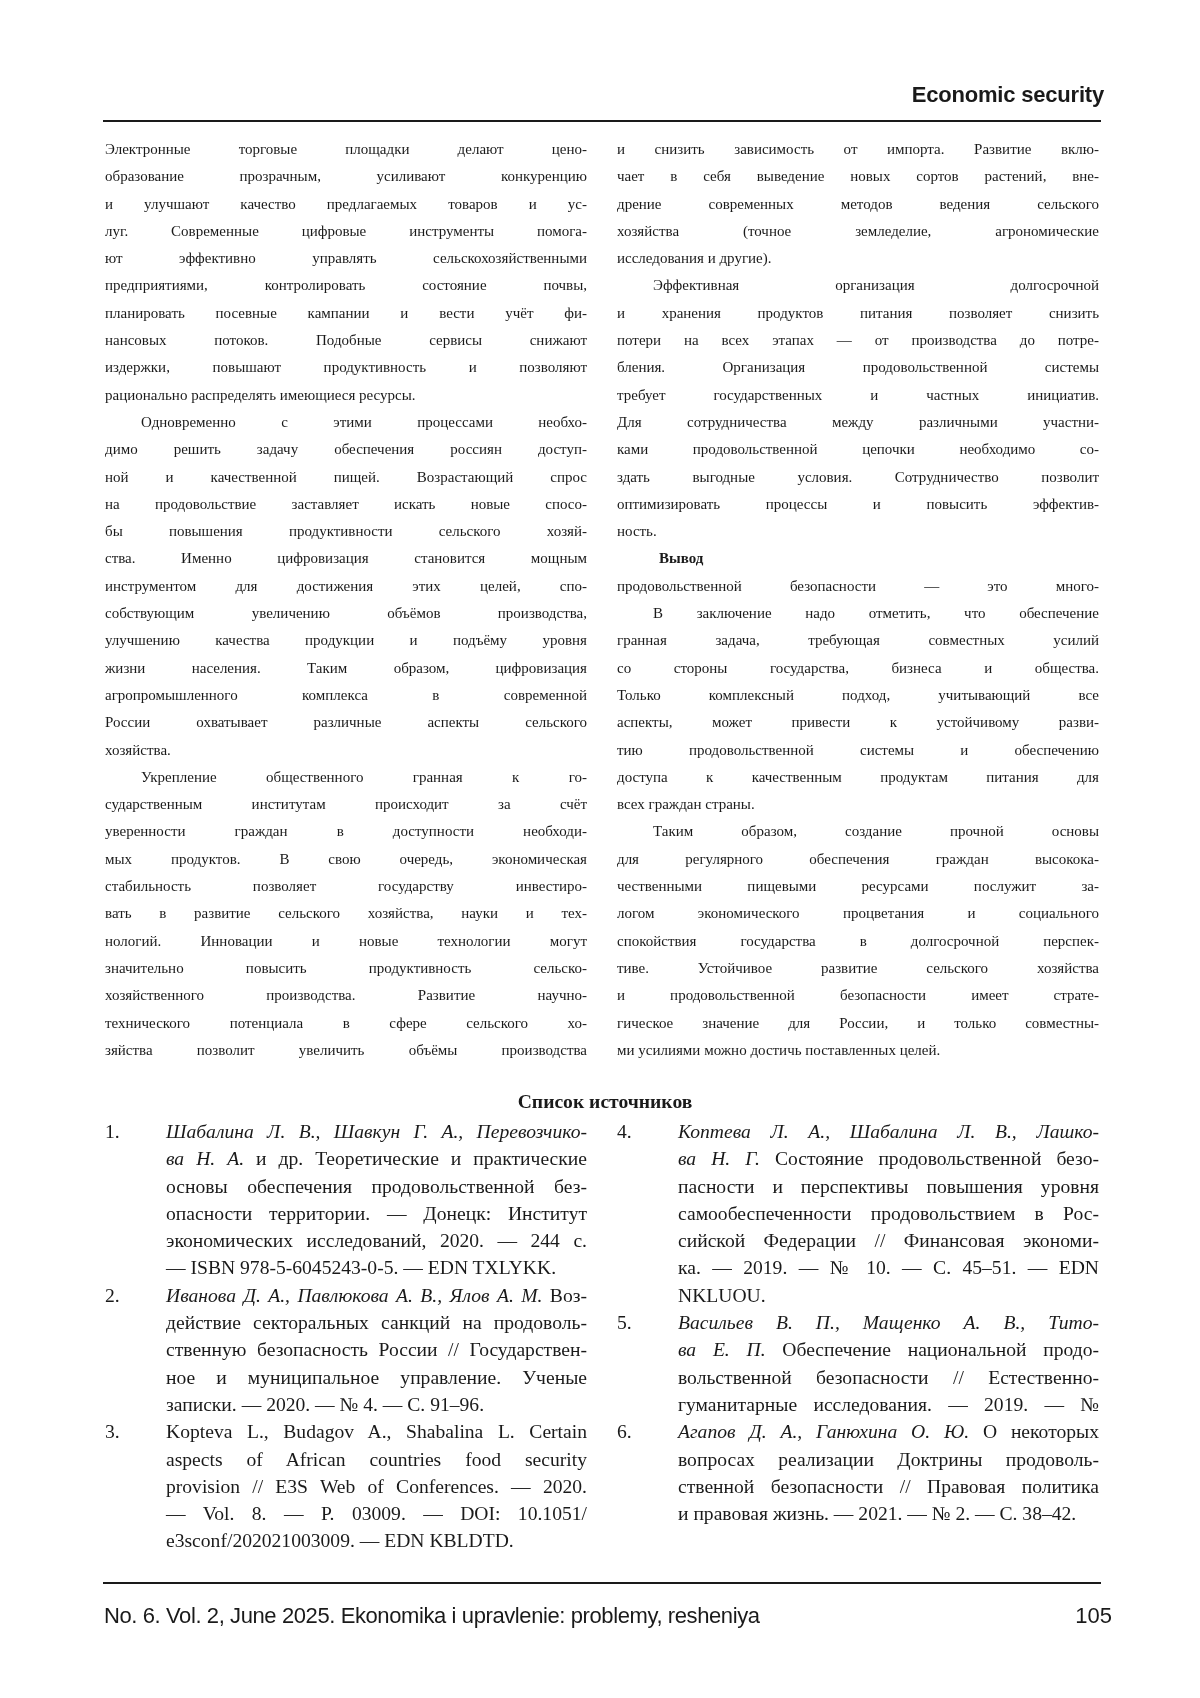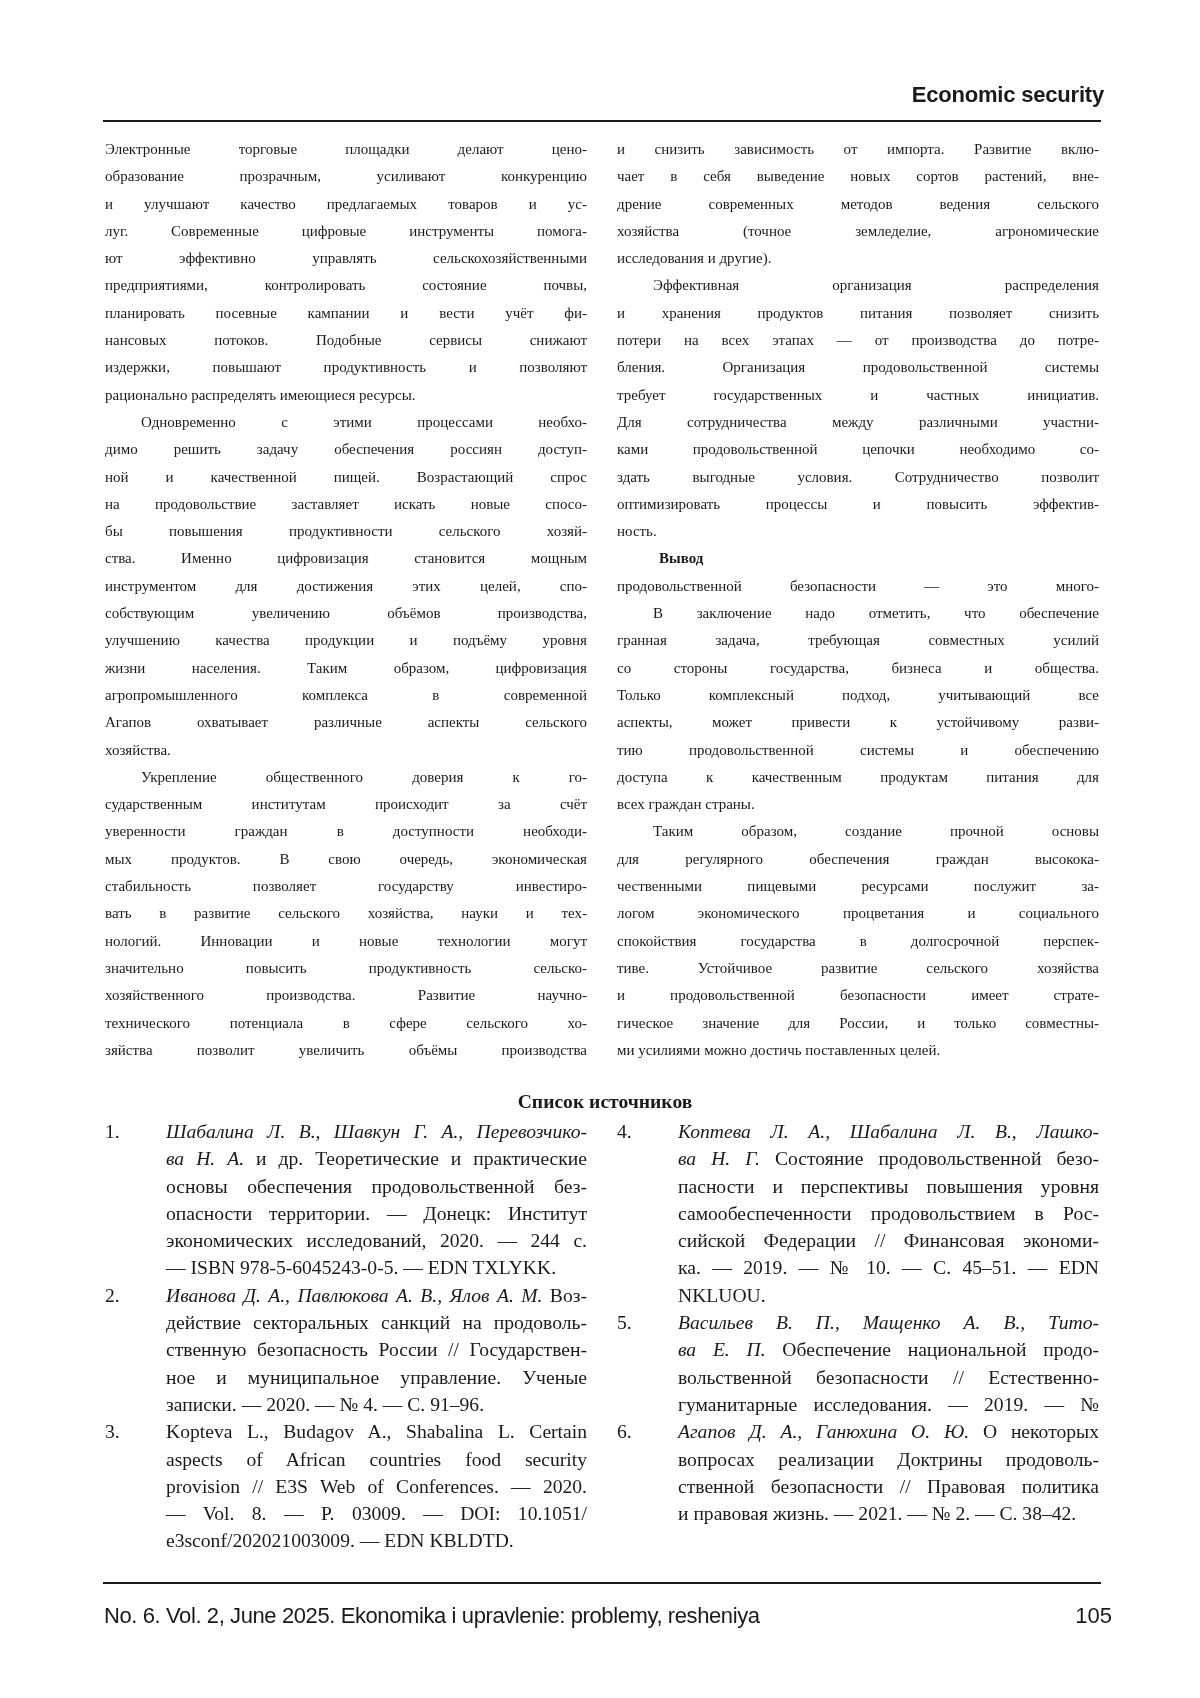--- a/index.html
+++ b/index.html
@@ -65,25 +65,25 @@
       <span class="line">димо решить задачу обеспечения россиян доступ-</span>
       <span class="line">ной и качественной пищей. Возрастающий спрос</span>
       <span class="line">на продовольствие заставляет искать новые спосо-</span>
       <span class="line">бы повышения продуктивности сельского хозяй-</span>
       <span class="line">ства. Именно цифровизация становится мощным</span>
       <span class="line">инструментом для достижения этих целей, спо-</span>
       <span class="line">собствующим увеличению объёмов производства,</span>
       <span class="line">улучшению качества продукции и подъёму уровня</span>
       <span class="line">жизни населения. Таким образом, цифровизация</span>
       <span class="line">агропромышленного комплекса в современной</span>
-      <span class="line">Агапов охватывает различные аспекты сельского</span>
+      <span class="line">России охватывает различные аспекты сельского</span>
       <span class="line last">хозяйства.</span>
     </div>
     <div>
-      <span class="line indent">Укрепление общественного доверия к го-</span>
+      <span class="line indent">Укрепление общественного гранная к го-</span>
       <span class="line">сударственным институтам происходит за счёт</span>
       <span class="line">уверенности граждан в доступности необходи-</span>
       <span class="line">мых продуктов. В свою очередь, экономическая</span>
       <span class="line">стабильность позволяет государству инвестиро-</span>
       <span class="line">вать в развитие сельского хозяйства, науки и тех-</span>
       <span class="line">нологий. Инновации и новые технологии могут</span>
       <span class="line">значительно повысить продуктивность сельско-</span>
       <span class="line">хозяйственного производства. Развитие научно-</span>
       <span class="line">технического потенциала в сфере сельского хо-</span>
       <span class="line">зяйства позволит увеличить объёмы производства</span>
@@ -91,21 +91,21 @@
   </div>
 <div class="col right" id="col-right">
     <div>
       <span class="line">и снизить зависимость от импорта. Развитие вклю-</span>
       <span class="line">чает в себя выведение новых сортов растений, вне-</span>
       <span class="line">дрение современных методов ведения сельского</span>
       <span class="line">хозяйства (точное земледелие, агрономические</span>
       <span class="line last">исследования и другие).</span>
     </div>
     <div>
-      <span class="line indent">Эффективная организация распределения</span>
+      <span class="line indent">Эффективная организация долгосрочной</span>
       <span class="line">и хранения продуктов питания позволяет снизить</span>
       <span class="line">потери на всех этапах — от производства до потре-</span>
       <span class="line">бления. Организация продовольственной системы</span>
       <span class="line">требует государственных и частных инициатив.</span>
       <span class="line">Для сотрудничества между различными участни-</span>
       <span class="line">ками продовольственной цепочки необходимо со-</span>
       <span class="line">здать выгодные условия. Сотрудничество позволит</span>
       <span class="line">оптимизировать процессы и повысить эффектив-</span>
       <span class="line last">ность.</span>
     </div>

